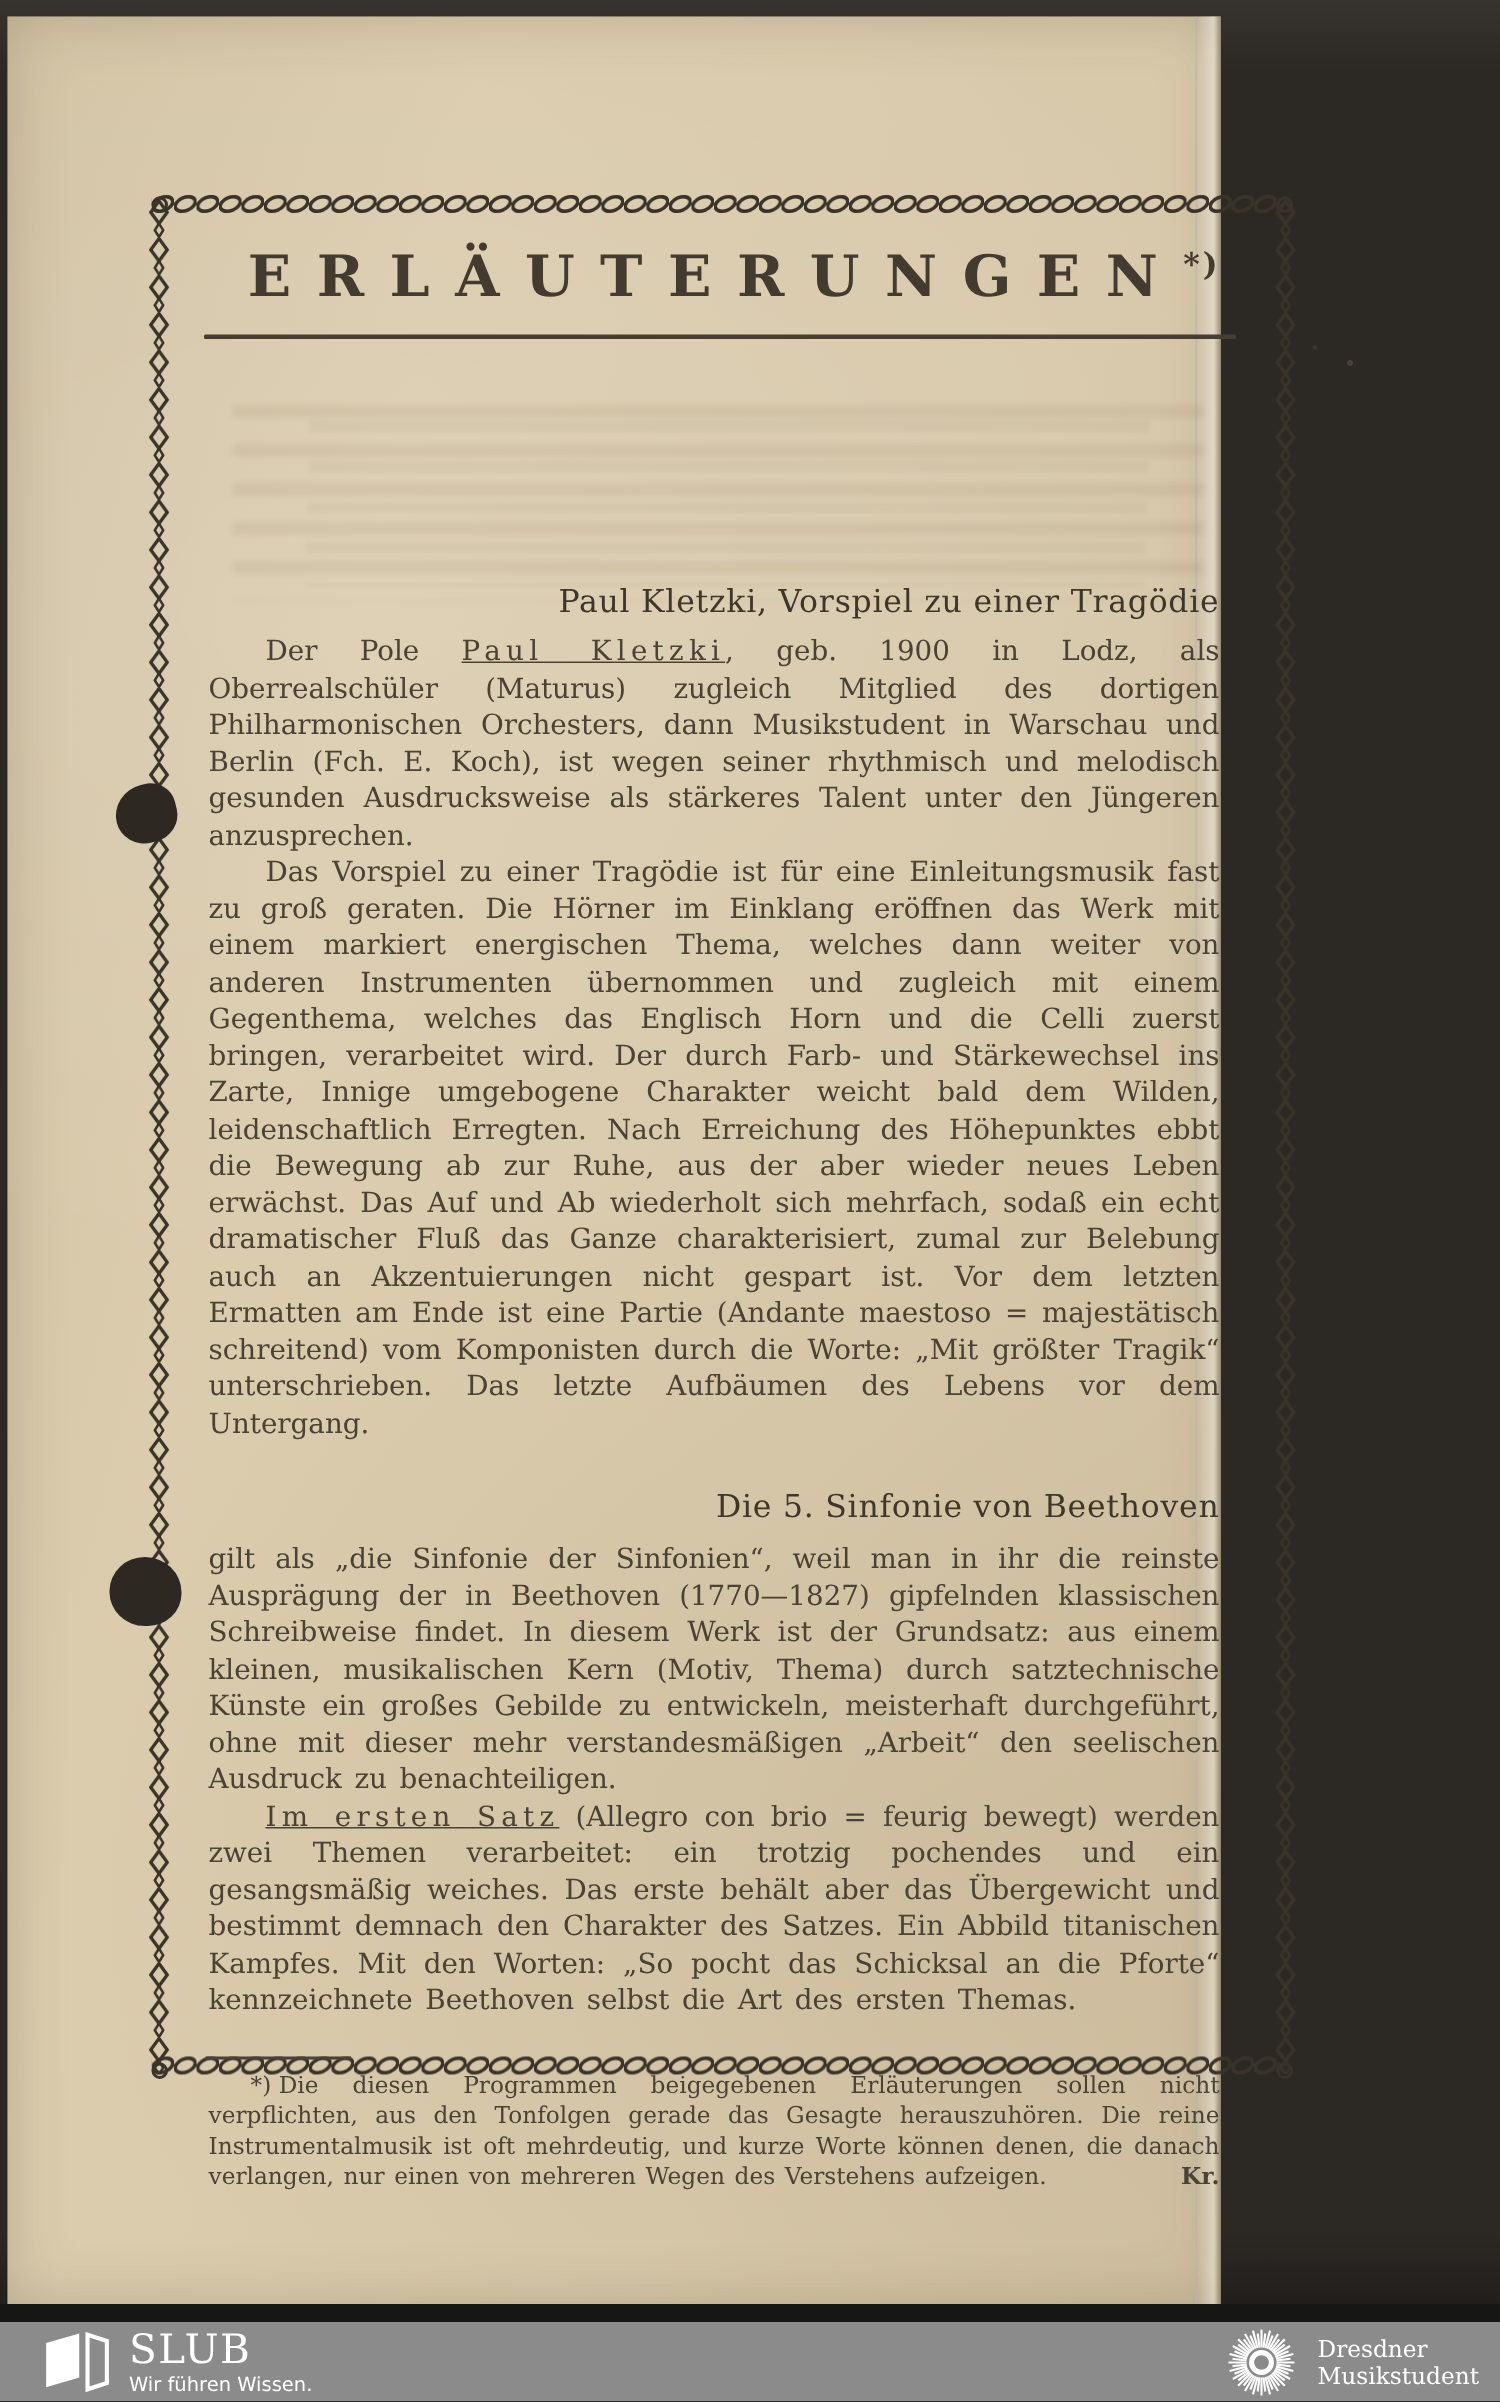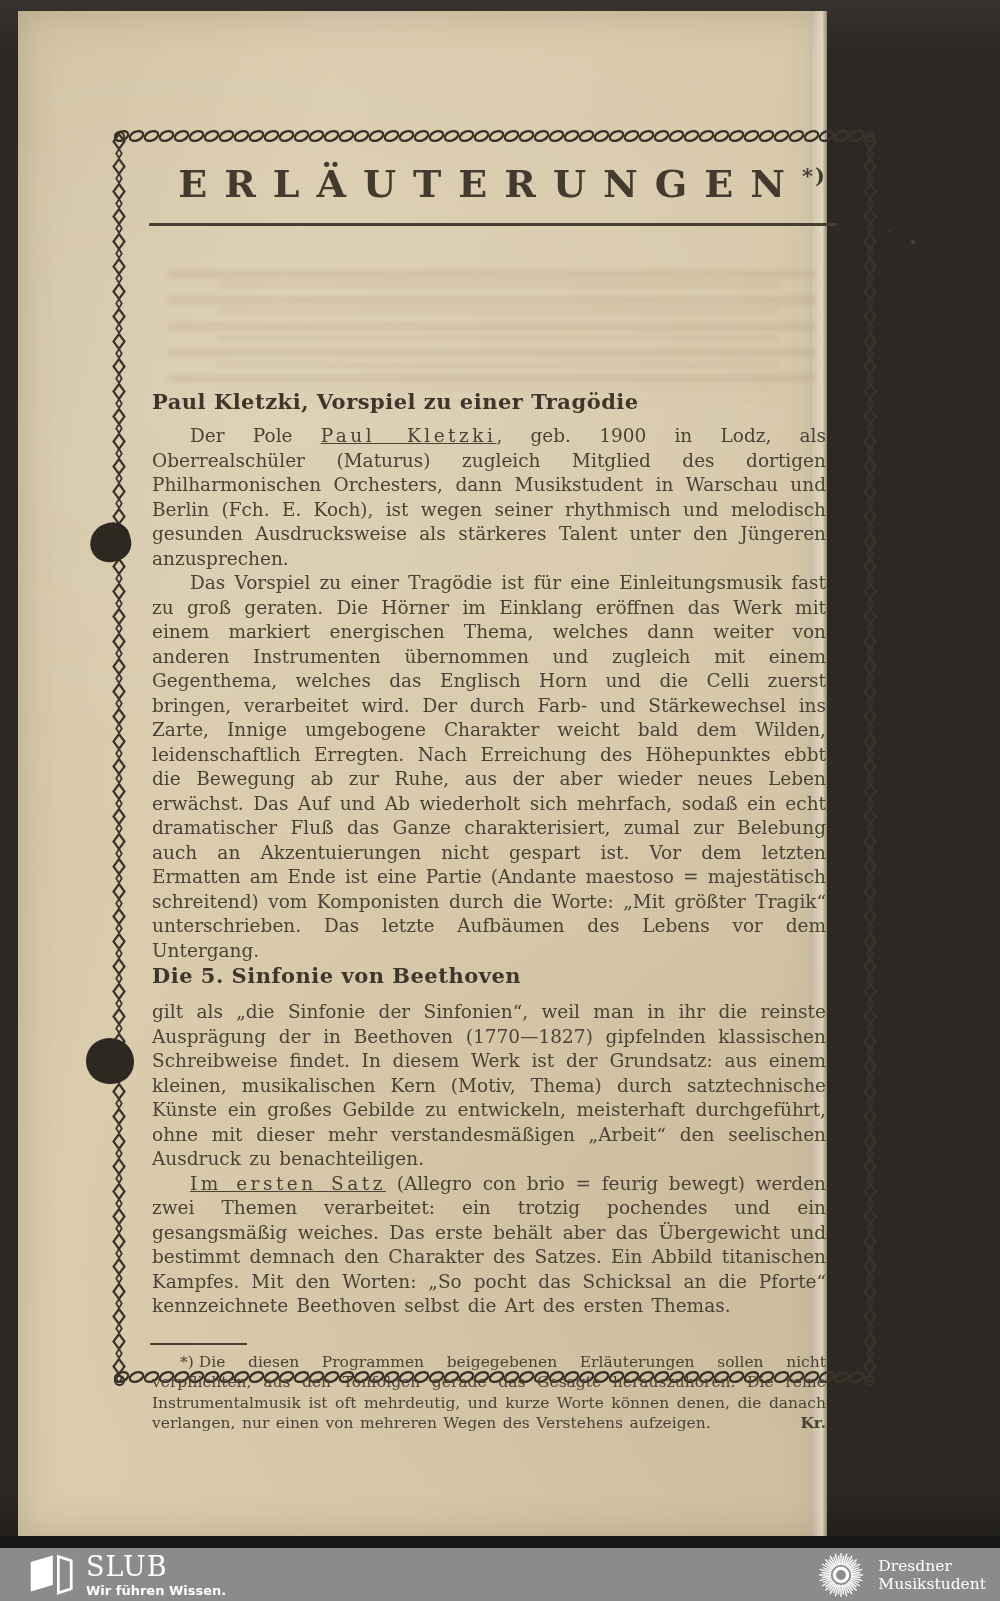--- a/index.html
+++ b/index.html
@@ -1,20 +1,20 @@
 <!DOCTYPE html>
 <html><head>
 <meta charset="utf-8">
 <style>
   html,body{margin:0;padding:0;background:#1c1a18;}
   .stage{position:relative;width:1000px;height:1601px;overflow:hidden;
          background:linear-gradient(180deg,#37332e 0%,#2c2925 3%,#2c2925 93%,#1d1b19 97%);
          font-family:"DejaVu Serif", serif;}
   
-  .paper{position:absolute;left:18px;top:11px;width:809px;height:1525px;
+  .paper{position:absolute;left:5px;top:11px;width:809px;height:1525px;
          background:
            radial-gradient(1200px 800px at 30% 25%, rgba(255,255,255,0.10), rgba(0,0,0,0) 60%),
            radial-gradient(900px 700px at 75% 80%, rgba(120,95,60,0.08), rgba(0,0,0,0) 65%),
            linear-gradient(103deg,#d2c3a4 0%,#dbccae 28%,#d8c9ab 66%,#d0c1a2 100%);
          box-shadow:inset 0 0 38px rgba(92,76,52,0.25);
          border-bottom:2px solid #e9dec7;}
   .paper-edge{position:absolute;right:0;top:0;width:16px;height:100%;
          background:linear-gradient(to right, rgba(0,0,0,0) 0%, rgba(255,255,255,0.28) 45%, rgba(245,238,220,0.55) 70%, rgba(90,80,64,0.45) 100%);
          border-left:1px solid rgba(255,255,255,0.35);}
   .bottom-strip{position:absolute;left:0;top:1536px;width:1000px;height:12px;background:#161614;}
@@ -34,22 +34,22 @@
   .bleed{position:absolute;left:150px;top:242px;width:648px;height:148px;
          background:repeating-linear-gradient(to bottom, rgba(0,0,0,0) 0px, rgba(0,0,0,0) 17px,
                     rgba(128,106,78,0.13) 17px, rgba(128,106,78,0.13) 26px);
          filter:blur(2px);opacity:0.85;}
   .bleed2{position:absolute;left:200px;top:250px;width:560px;height:130px;
           background:repeating-linear-gradient(to bottom, rgba(0,0,0,0) 0 19px, rgba(120,98,70,0.07) 19px 27px);
           filter:blur(1.5px);transform:skewX(-2deg);}
 
   
   .content{position:absolute;left:134px;top:378px;width:674px;color:#4b4236;}
-  .section-heading{margin:0 0 10px 0;text-align:left;font-size:21px;font-weight:bold;color:#3e362b;letter-spacing:0.5px;}
-  .section-heading.later{margin-bottom:12px;}
+  .section-heading{margin:0 0 10px 0;text-align:right;font-size:21px;font-weight:normal;color:#3e362b;letter-spacing:0.5px;}
+  .section-heading.later{margin-top:30px;margin-bottom:12px;}
   .body-paragraph{margin:0;font-size:18.5px;line-height:24.5px;text-align:justify;word-spacing:2.5px;}
   .body-paragraph.indent{text-indent:38px;}
   .spaced{letter-spacing:3.5px;text-decoration:underline;}
 
   
   .footnote-rule{width:97px;height:2px;background:#4b4236;margin:24px 0 7px -2px;}
   .footnote{margin:0;font-size:15.5px;line-height:20.5px;text-align:justify;color:#4b4236;text-indent:28px;word-spacing:1.5px;}
   .footnote .fn-mark{margin-right:5px;}
   .footnote .sig{float:right;margin-right:0;font-weight:bold;}
 
@@ -59,21 +59,21 @@
   .blot2{left:68px;top:1027px;width:48px;height:46px;border-radius:50% 52% 48% 50%;}
   .speck{position:absolute;background:#4a4136;border-radius:50%;}
 
   
   .footer{position:absolute;left:0;top:1548px;width:1000px;height:53px;background:#8b8b8b;
           display:flex;align-items:center;justify-content:space-between;
           font-family:"DejaVu Sans", sans-serif;}
   .slub-group{display:flex;align-items:flex-start;gap:12px;margin-left:28px;cursor:pointer;}
   .slub-text{display:flex;flex-direction:column;line-height:1;}
   .slub-name{font-family:"DejaVu Serif", serif;font-weight:normal;font-size:27px;color:#fff;letter-spacing:1px;}
-  .slub-tagline{font-size:13px;font-weight:bold;color:#fff;margin-top:4px;}
+  .slub-tagline{font-size:13px;font-weight:normal;color:#fff;margin-top:4px;}
   .dp-group{display:flex;align-items:center;gap:13px;margin-right:14px;cursor:pointer;}
   .dp-text{display:flex;flex-direction:column;line-height:18px;color:#fff;
            font-family:"DejaVu Serif", serif;font-size:15.5px;}
 </style>
 </head>
 <body>
 
 <div class="stage">
 
   <div class="paper">

